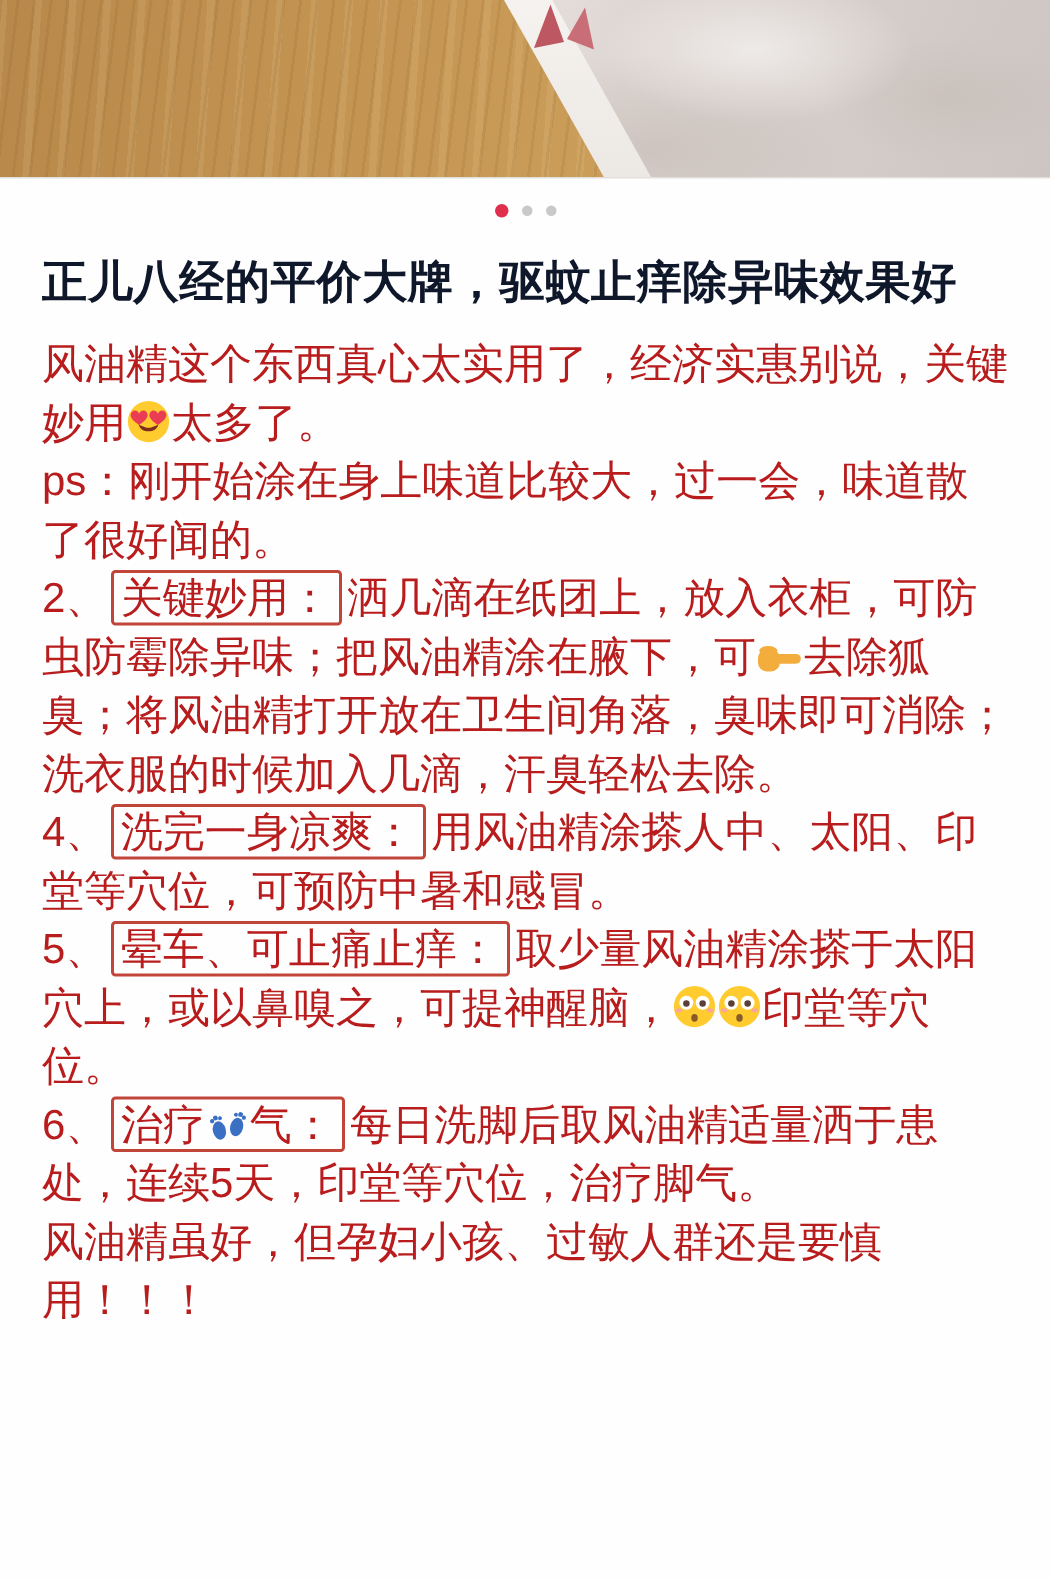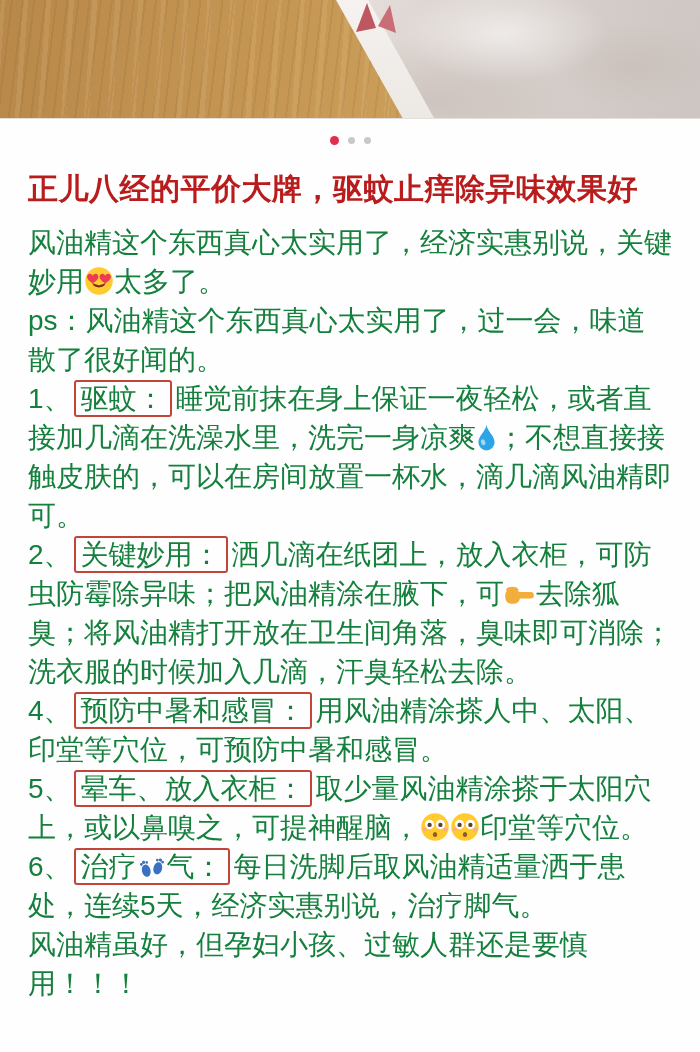--- a/index.html
+++ b/index.html
@@ -25,22 +25,22 @@
   .bow{position:absolute;left:352px;top:0;}
 
   
   .dots{display:flex;justify-content:center;align-items:center;gap:9px;height:30px;padding-top:6px;}
   .dot{width:7px;height:7px;border-radius:50%;background:#c9c9c9;}
   .dot.active{width:9px;height:9px;background:#e02e4d;}
 
   
   .content{padding:6px 28px 0 28px;}
   .title{margin:8px 0 14px 0;font-size:30px;line-height:40px;font-weight:700;
-    color:#b91c1c;letter-spacing:.5px;white-space:nowrap;}
-  .para{margin:0;font-size:28px;line-height:39px;color:#15803d;}
+    color:#0f172a;letter-spacing:.5px;white-space:nowrap;}
+  .para{margin:0;font-size:28px;line-height:39px;color:#b91c1c;}
   .kw{display:inline-block;border:2px solid #c2453a;border-radius:3px;
     padding:0 5px;margin:0 4px 0 2px;line-height:33px;}
   .emoji{display:inline-block;vertical-align:-5px;}
   .emoji-sm{display:inline-block;vertical-align:-4px;}
 </style>
 </head>
 <body>
 
 <div class="page">
 
@@ -64,39 +64,35 @@
 
     <h1 class="title">正儿八经的平价大牌，驱蚊止痒除异味效果好</h1>
 
     <p class="para"><span>风油精这个东西真心太实用了，经济实惠别说，关键妙用</span><svg class="emoji" width="30" height="30" viewBox="0 0 36 36">
           <circle cx="18" cy="18" r="16.5" fill="#ffcb2e"></circle>
           <path d="M0 -1.2 C1.6 -5.4 6.8 -4.2 6.8 -0.2 C6.8 3 3 5.6 0 7.8 C-3 5.6 -6.8 3 -6.8 -0.2 C-6.8 -4.2 -1.6 -5.4 0 -1.2 Z" transform="translate(10.5,13)" fill="#ea3c53"></path>
           <path d="M0 -1.2 C1.6 -5.4 6.8 -4.2 6.8 -0.2 C6.8 3 3 5.6 0 7.8 C-3 5.6 -6.8 3 -6.8 -0.2 C-6.8 -4.2 -1.6 -5.4 0 -1.2 Z" transform="translate(25.5,13)" fill="#ea3c53"></path>
           <path d="M10.2 20.5 C11.5 27.5 24.5 27.5 25.8 20.5 C18 23.8 18 23.8 10.2 20.5 Z" fill="#7d2e1d"></path>
         </svg><span>太多了。</span></p>
 
-    <p class="para">ps：风油精这个东西真心太实用了，过一会，味道散了很好闻的。</p>
+    <p class="para">ps：刚开始涂在身上味道比较大，过一会，味道散了很好闻的。</p>
 
-    <p class="para"><span>1、</span><span class="kw"><span>驱蚊：</span></span><span>睡觉前抹在身上保证一夜轻松，或者直接加几滴在洗澡水里，洗完一身凉爽</span><svg class="emoji" width="21" height="29" viewBox="0 0 22 30">
-          <path d="M11 1 C11 7.5 2.5 13 2.5 20 a8.5 8.5 0 0 0 17 0 C19.5 13 11 7.5 11 1 Z" fill="#2ea4e8"></path>
-          <ellipse cx="7.5" cy="20" rx="2.2" ry="3.2" fill="#9fd9f6" transform="rotate(-20 7.5 20)"></ellipse>
-        </svg><span>；不想直接接触皮肤的，可以在房间放置一杯水，滴几滴风油精即可。</span></p>
 
     <p class="para"><span>2、</span><span class="kw"><span>关键妙用：</span></span><span>洒几滴在纸团上，放入衣柜，可防虫防霉除异味；把风油精涂在腋下，可</span><svg class="emoji" width="32" height="26" viewBox="0 0 36 30">
           <g fill="#f2ad3c">
             <rect x="1" y="8" width="17" height="17" rx="7"></rect>
             <rect x="10" y="11.5" width="24" height="7.5" rx="3.7"></rect>
             <ellipse cx="9" cy="9" rx="7" ry="3.6"></ellipse>
           </g>
         </svg><span>去除狐臭；将风油精打开放在卫生间角落，臭味即可消除；洗衣服的时候加入几滴，汗臭轻松去除。</span></p>
 
 
-    <p class="para"><span>4、</span><span class="kw"><span>预防中暑和感冒：</span></span><span>用风油精涂搽人中、太阳、印堂等穴位，可预防中暑和感冒。</span></p>
+    <p class="para"><span>4、</span><span class="kw"><span>洗完一身凉爽：</span></span><span>用风油精涂搽人中、太阳、印堂等穴位，可预防中暑和感冒。</span></p>
 
-    <p class="para"><span>5、</span><span class="kw"><span>晕车、放入衣柜：</span></span><span>取少量风油精涂搽于太阳穴上，或以鼻嗅之，可提神醒脑，</span><svg class="emoji" width="30" height="30" viewBox="0 0 36 36">
+    <p class="para"><span>5、</span><span class="kw"><span>晕车、可止痛止痒：</span></span><span>取少量风油精涂搽于太阳穴上，或以鼻嗅之，可提神醒脑，</span><svg class="emoji" width="30" height="30" viewBox="0 0 36 36">
           <circle cx="18" cy="18" r="16.5" fill="#ffcb2e"></circle>
           <circle cx="11.5" cy="15" r="5.6" fill="#ffffff"></circle>
           <circle cx="24.5" cy="15" r="5.6" fill="#ffffff"></circle>
           <circle cx="11.5" cy="15.5" r="2.6" fill="#5b4037"></circle>
           <circle cx="24.5" cy="15.5" r="2.6" fill="#5b4037"></circle>
           <ellipse cx="18" cy="27" rx="2.6" ry="3.1" fill="#8a5a28"></ellipse>
           <ellipse cx="5.6" cy="21" rx="2.6" ry="1.7" fill="#f8a7a0"></ellipse>
           <ellipse cx="30.4" cy="21" rx="2.6" ry="1.7" fill="#f8a7a0"></ellipse>
         </svg><svg class="emoji" width="30" height="30" viewBox="0 0 36 36">
           <circle cx="18" cy="18" r="16.5" fill="#ffcb2e"></circle>
@@ -117,18 +113,18 @@
                 <circle cx="-0.6" cy="-7.8" r="1.7"></circle>
                 <circle cx="2.6" cy="-6.9" r="1.4"></circle>
               </g>
               <g transform="translate(22.5,14.5) rotate(14)">
                 <ellipse cx="0" cy="1.5" rx="4.6" ry="6.6"></ellipse>
                 <circle cx="-2.6" cy="-6.9" r="1.4"></circle>
                 <circle cx="0.6" cy="-7.8" r="1.7"></circle>
                 <circle cx="3.4" cy="-6.2" r="1.5"></circle>
               </g>
             </g>
-          </svg><span>气：</span></span><span>每日洗脚后取风油精适量洒于患处，连续5天，经济实惠别说，治疗脚气。</span></p>
+          </svg><span>气：</span></span><span>每日洗脚后取风油精适量洒于患处，连续5天，印堂等穴位，治疗脚气。</span></p>
 
     <p class="para">风油精虽好，但孕妇小孩、过敏人群还是要慎用！！！</p>
 
   </div>
 </div>
 
 </body></html>

